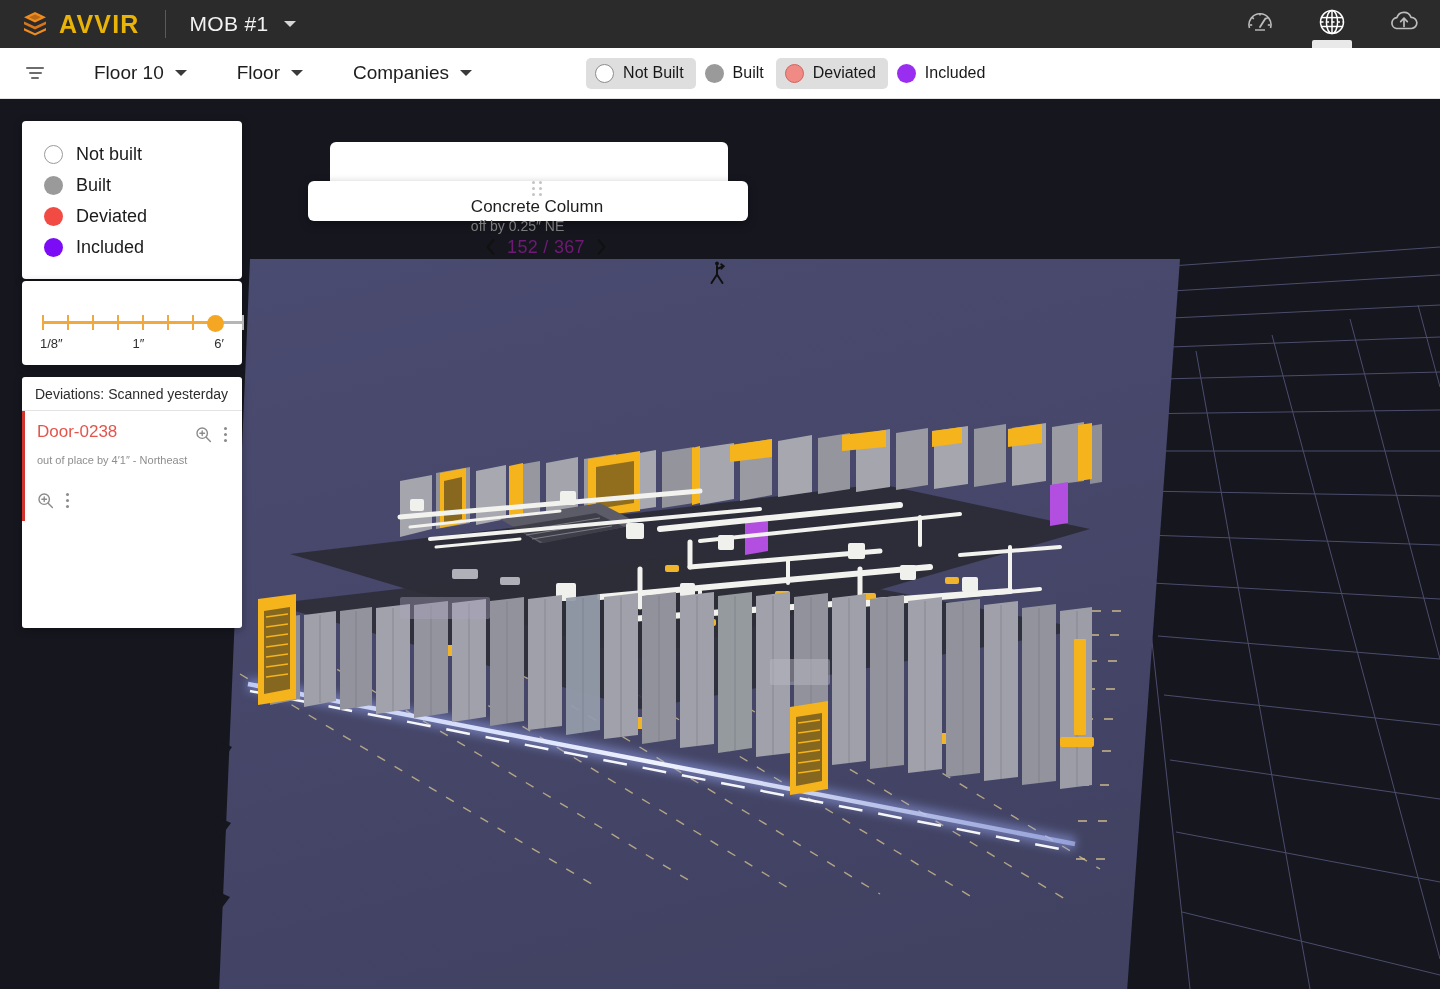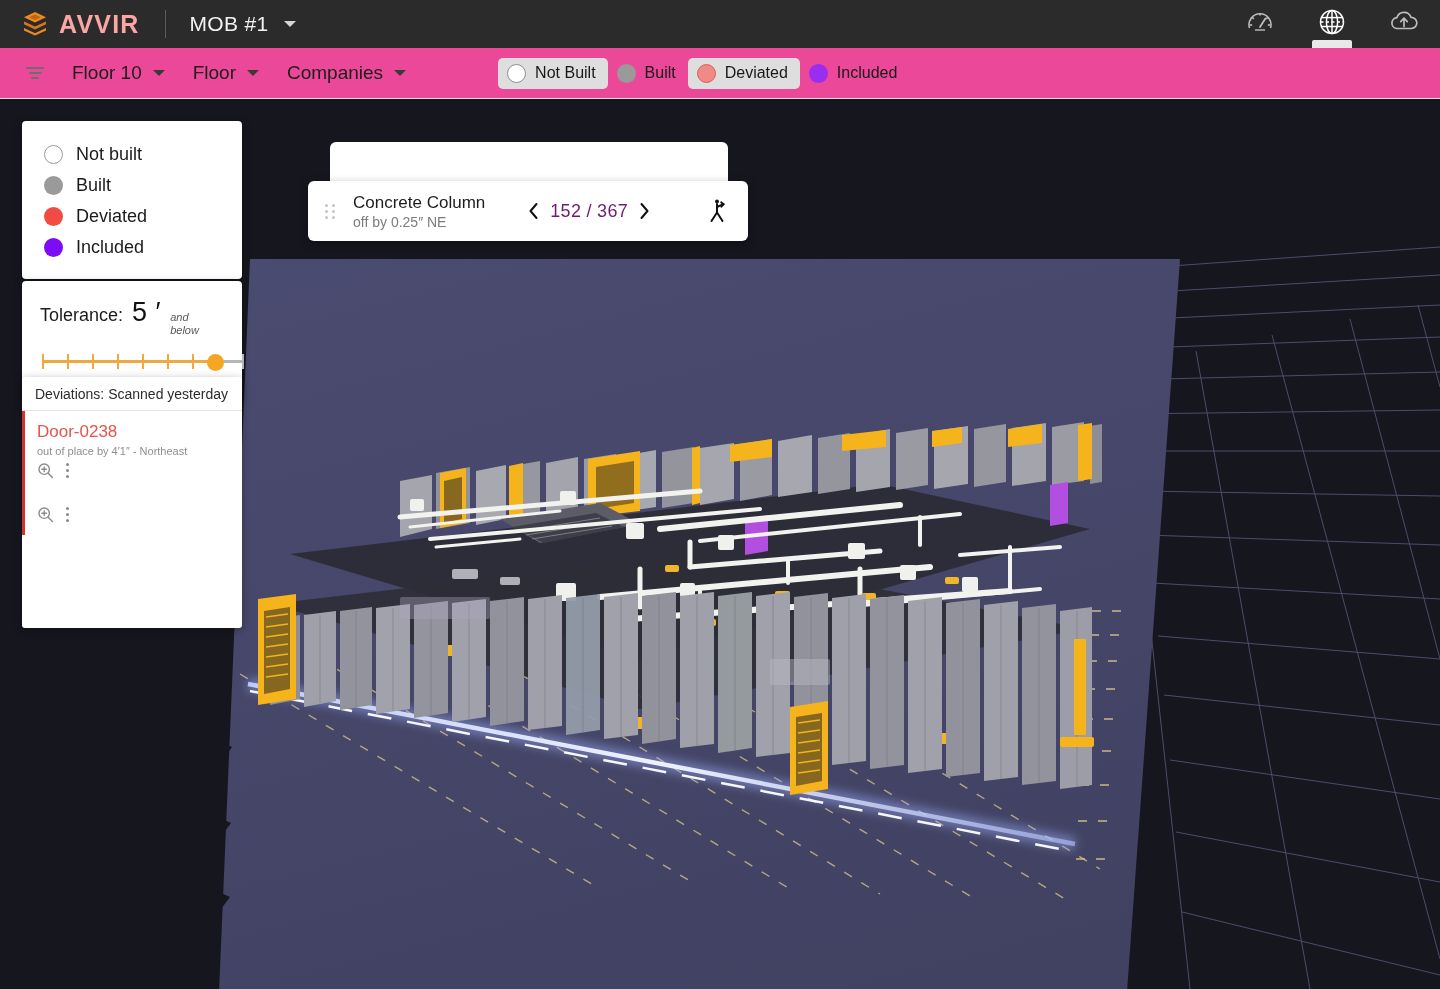--- a/index.html
+++ b/index.html
@@ -14,21 +14,21 @@
   .app { position:relative; width:1440px; height:989px; overflow:hidden; }
 
   
   .topbar {
     position:absolute; top:0; left:0; width:1440px; height:48px;
     background:#2b2b2b; display:flex; align-items:center; z-index:60;
   }
   .logo-wrap { display:flex; align-items:center; gap:9px; padding-left:20px; }
   .logo-mark { width:30px; height:30px; position:relative; }
   .logo-text {
-    color:#fca5a5; font-size:25px; font-weight:700; letter-spacing:1.2px;
+    color:#eab308; font-size:25px; font-weight:700; letter-spacing:1.2px;
     line-height:1;
   }
   .topbar-divider {
     width:1px; height:28px; background:#5a5a5a; margin:0 24px 0 25px;
   }
   .project-name {
     color:#f2f2f2; font-size:21px; font-weight:400; letter-spacing:.3px;
   }
   .caret-down {
     width:0;height:0;border-left:6px solid transparent;border-right:6px solid transparent;
@@ -43,22 +43,22 @@
   }
   .tb-icon.active::after {
     content:""; position:absolute; bottom:0; left:16px; right:16px; height:8px;
     background:#e9e9e9; border-radius:2px 2px 0 0;
   }
   .tb-icon svg { position:relative; z-index:2; }
 
   
   .filterbar {
     position:absolute; top:48px; left:0; width:1440px; height:51px;
-    background:#ec4899; display:flex; align-items:center;
-    border-bottom:1px solid #e2e2e2; z-index:55;
+    background:#ffffff; display:flex; align-items:center;
+    border-bottom:1px solid #e2e2e2; z-index:55;gap:22px;
   }
   .filter-icon { margin-left:26px; display:flex; flex-direction:column; gap:3px; cursor:pointer; }
   .filter-icon i { display:block; height:2px; background:#6d6d6d; border-radius:1px; }
   .filter-icon i:nth-child(1){width:18px;}
   .filter-icon i:nth-child(2){width:13px; margin-left:2.5px;}
   .filter-icon i:nth-child(3){width:8px; margin-left:5px;}
   .fb-drop {
     display:flex; align-items:center; gap:11px; margin-left:28px; cursor:pointer;
   }
   .fb-drop .lbl { font-size:19px; color:#1d1d1d; }
@@ -126,40 +126,39 @@
     box-shadow:0 2px 8px rgba(0,0,0,.3); z-index:40; overflow:hidden;
   }
   .dev-head {
     padding:9px 28px 8px 13px; font-size:14px; color:#2c2c2c;
     border-bottom:1px solid #e4e4e4; white-space:nowrap;
   }
   .dev-item {
     position:relative; padding:10px 12px 11px 12px;
     border-left:3px solid #d0342c; display:flex; align-items:flex-start;
     cursor:pointer;
-    flex-direction:column;
   }
   .dev-item-main { flex:1; min-width:0; }
   .dev-title { font-size:17px; color:#e2554c; line-height:1.25; }
-  .dev-sub { font-size:11px; color:#8e8e8e; margin-top:3px; white-space:nowrap; }
+  .dev-sub { font-size:11px; color:#8e8e8e; margin-top:12px; white-space:nowrap; }
   .dev-actions { display:flex; align-items:center; gap:9px; padding-top:4px; }
   .icon-btn { cursor:pointer; display:flex; align-items:center; }
   .kebab { display:flex; flex-direction:column; gap:3px; padding:2px 3px; cursor:pointer; }
   .kebab i { width:3px; height:3px; border-radius:50%; background:#8b8b8b; }
 
   
   .ghost-panel {
     position:absolute; left:330px; top:142px; width:398px; height:52px;
     background:#ffffff; border-radius:6px 6px 0 0; z-index:41;
   }
   .element-card {
-    position:absolute; left:308px; top:181px; width:440px; height:60px;
+    position:absolute; left:308px; top:181px; width:440px; height:40px;
     background:#ffffff; border-radius:6px; z-index:45;
     box-shadow:0 3px 10px rgba(0,0,0,.35);
-    display:flex; align-items:center;
+    display:flex; align-items:center;flex-direction:column;
   }
   .drag-handle {
     display:grid; grid-template-columns:repeat(2,3px); gap:3px 4px;
     margin-left:17px; cursor:grab;
   }
   .drag-handle i { width:3px; height:3px; border-radius:50%; background:#c4c4c4; }
   .ec-text { margin-left:18px; }
   .ec-title { font-size:17px; color:#1d1d1d; line-height:1.25; }
   .ec-sub { font-size:14px; color:#7c7c7c; margin-top:1px; }
   .ec-nav { display:flex; align-items:center; gap:4px; margin-left:36px; }
@@ -549,28 +548,20 @@
       <span class="legend-dot" style="background:#f14b44"></span>
       <span class="legend-label">Deviated</span>
     </div>
     <div class="legend-row">
       <span class="legend-dot" style="background:#7b0cf5"></span>
       <span class="legend-label">Included</span>
     </div>
   </div>
 
   <div class="tolerance-panel">
-    <div class="tol-head">
-      <span class="tol-title">Tolerance:</span>
-      <span class="tol-value">5 ′</span>
-      <span class="tol-sub">
-        <span>and</span><br>
-        <span>below</span>
-      </span>
-    </div>
     <div class="slider">
       <span class="sl-track-fill"></span>
       <span class="sl-track-rest"></span>
       <span class="sl-tick" style="left:2px"></span>
       <span class="sl-tick" style="left:27px"></span>
       <span class="sl-tick" style="left:52px"></span>
       <span class="sl-tick" style="left:77px"></span>
       <span class="sl-tick" style="left:102px"></span>
       <span class="sl-tick" style="left:127px"></span>
       <span class="sl-tick" style="left:152px"></span>

